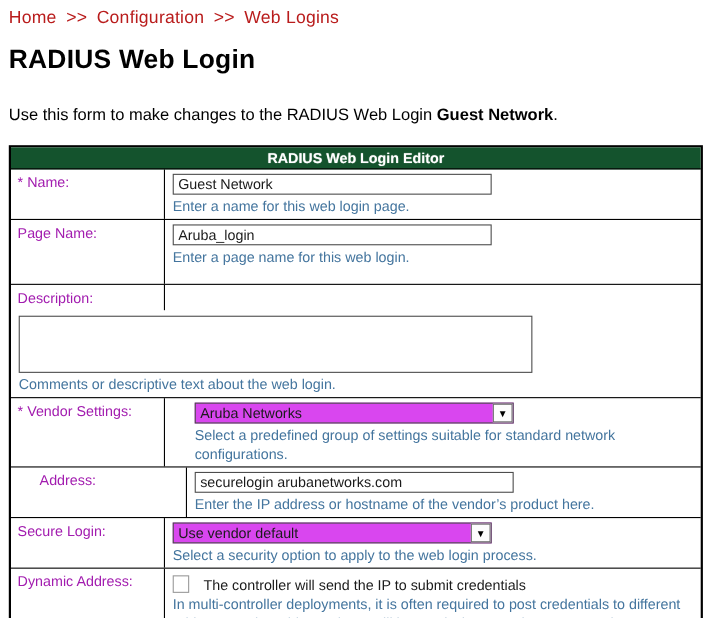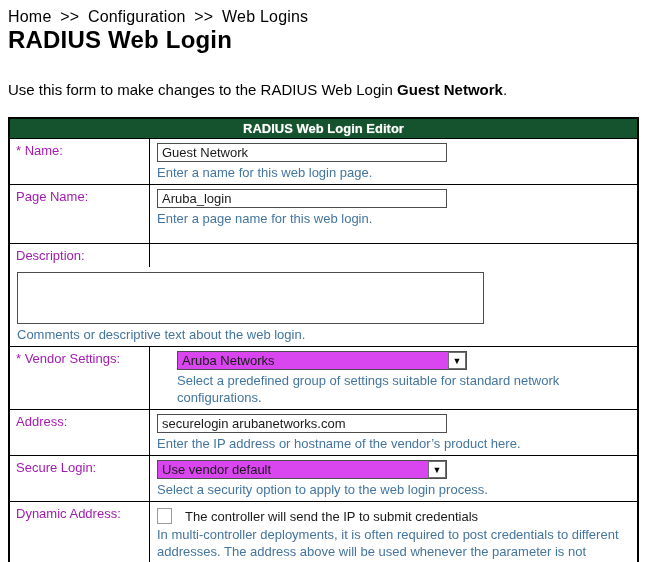--- a/index.html
+++ b/index.html
@@ -5,25 +5,25 @@
   * { box-sizing: border-box; margin: 0; padding: 0; }
   html, body { background: #ffffff; }
   body {
     width: 648px; height: 562px;
     font-family: "Liberation Sans", sans-serif;
     color: #000000;
     padding: 8px 0 0 8px;
     overflow: hidden;
   }
   
-  .breadcrumb { font-size: 16px; color: #000000; letter-spacing: 0.2px; }
+  .breadcrumb { font-size: 16px; color: #b91c1c; letter-spacing: 0.2px; }
   .breadcrumb .crumb { cursor: pointer; }
   .breadcrumb .sep { margin: 0 4px; }
   
-  .page-title { font-size: 24px; font-weight: bold; letter-spacing: 0.2px; }
+  .page-title { font-size: 24px; font-weight: bold; margin-top: 15px; letter-spacing: 0.2px; }
   
   .intro { font-size: 15px; margin-top: 27px; }
   .intro b { font-weight: bold; }
   
   .editor {
     margin-top: 19px;
     width: 631px;
     border: 2px solid #000;
     background: #fff;
   }
@@ -128,21 +128,21 @@
     background: #fff;
     margin-right: 13px;
     flex: none;
   }
   .checkbox-label { font-size: 13px; color: #1a1a1a; }
   
   .row-name        { min-height: 38px; }
   .row-page-name   { min-height: 59px; }
   .row-description { min-height: 76px; flex-direction: column; }
   .row-vendor      { min-height: 62px; gap: 20px; }
-  .row-address     { min-height: 37px; }
+  .row-address     { min-height: 37px; padding-left: 20px; }
   .row-secure      { min-height: 38px; }
   .row-dynamic     { min-height: 88px; }
   .help.narrow  { max-width: 472px; }
 </style>
 </head>
 <body>
 
 <div class="breadcrumb">
   <span class="crumb">Home</span>
   <span class="sep">&gt;&gt;</span>

